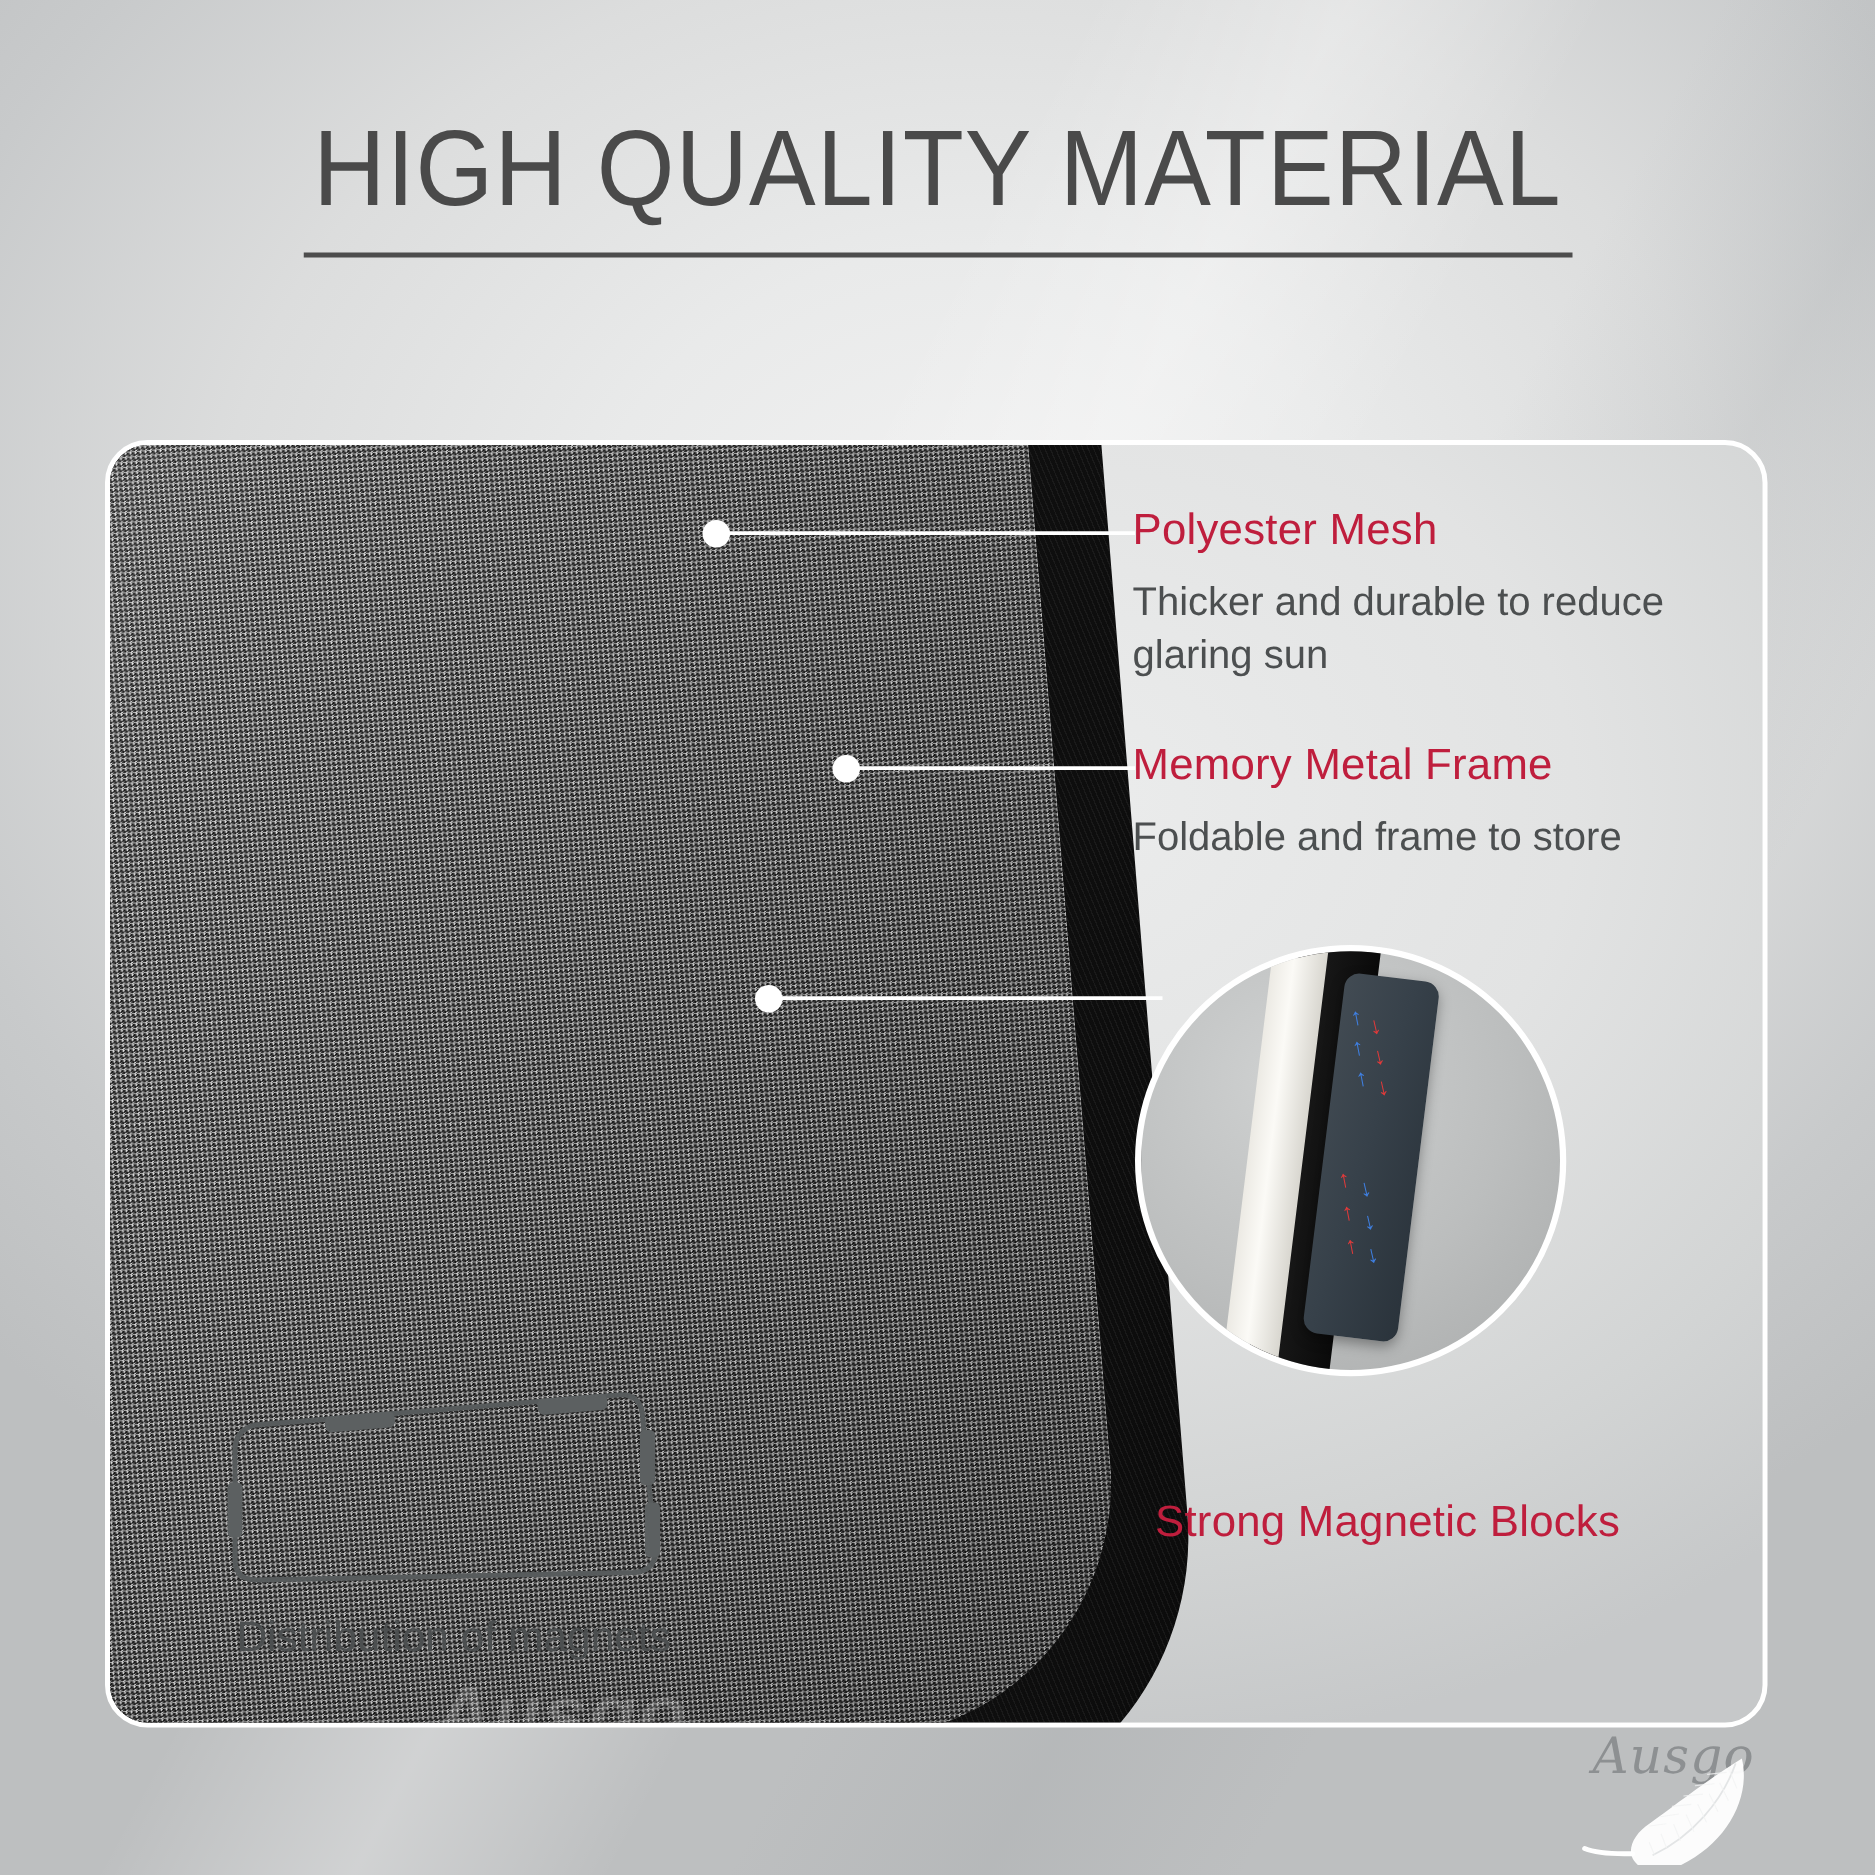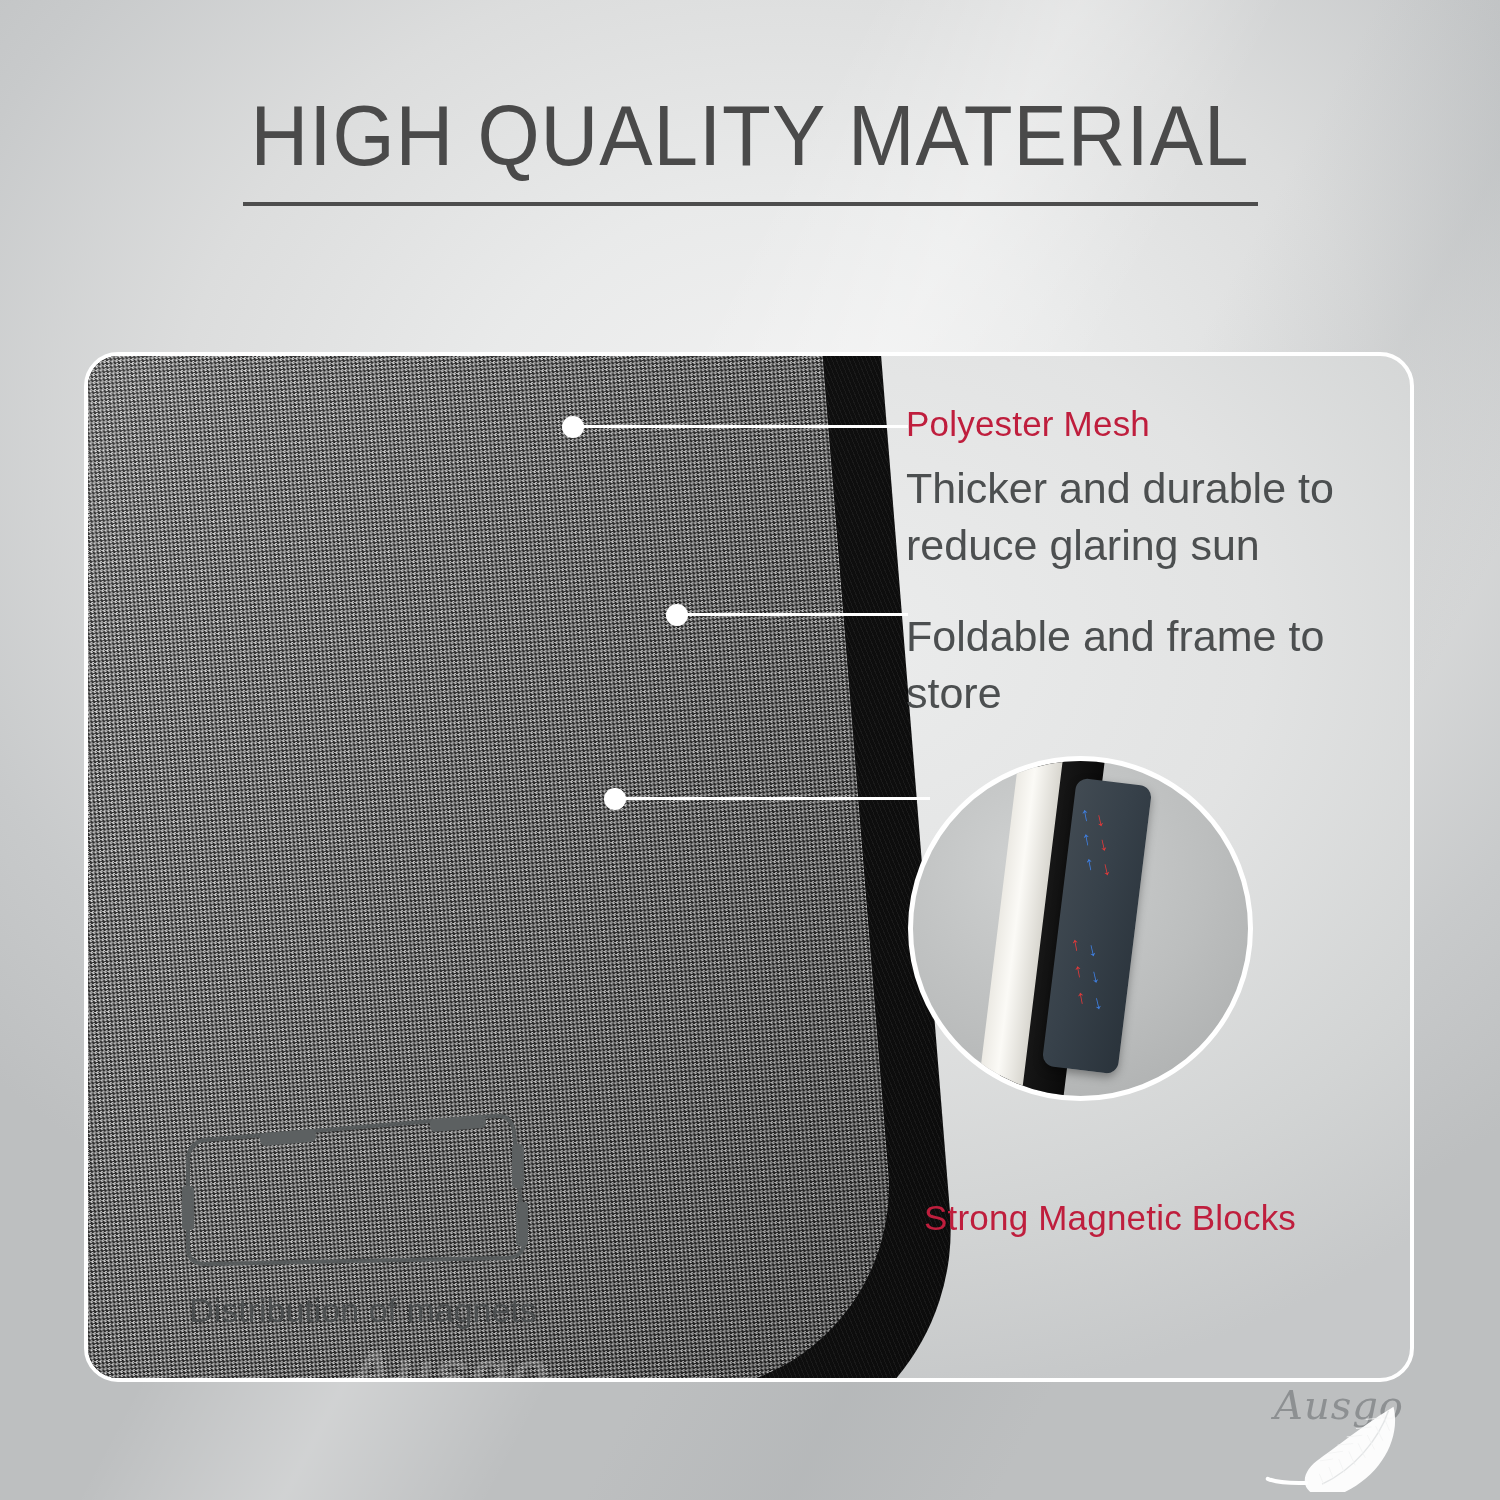--- a/index.html
+++ b/index.html
@@ -137,21 +137,21 @@
   .callout { position:absolute; width:500px; }
   .callout-title {
     color:#bf1e3d;
     font-size:35px;
     font-weight:400;
     letter-spacing:.2px;
     line-height:1.15;
   }
   .callout-body {
     color:#4c4f50;
-    font-size:43px;
+    font-size:32px;
     font-weight:400;
     line-height:1.32;
     margin-top:16px;
   }
 
   
   #inset-circle {
     position:absolute;
     left:820px; top:400px;
     width:345px; height:345px;
@@ -252,20 +252,21 @@
 
     <div class="leader-dot" style="left:516px; top:432px;"></div>
     <div class="leader" style="left:532px; top:441px; width:310px;"></div>
 
     <div class="callout" style="left:818px; top:48px;">
       <div class="callout-title">Polyester Mesh</div>
       <div class="callout-body">Thicker and durable to reduce glaring sun</div>
     </div>
 
     <div class="callout" style="left:818px; top:236px;">
+      <div class="callout-title">Memory Metal Frame</div>
       <div class="callout-body">Foldable and frame to store</div>
     </div>
 
     <div id="inset-circle">
       <div id="inset-frame"></div>
       <div id="inset-white-strip"></div>
       <div id="inset-magnet">
         <span class="arrow-glyph" style="left:8px;  top:26px;  color:#3f7fe0; transform:rotate(-18deg);">↑</span>
         <span class="arrow-glyph" style="left:24px; top:32px;  color:#e03a3a; transform:rotate(160deg);">↑</span>
         <span class="arrow-glyph" style="left:12px; top:50px;  color:#3f7fe0; transform:rotate(-18deg);">↑</span>

